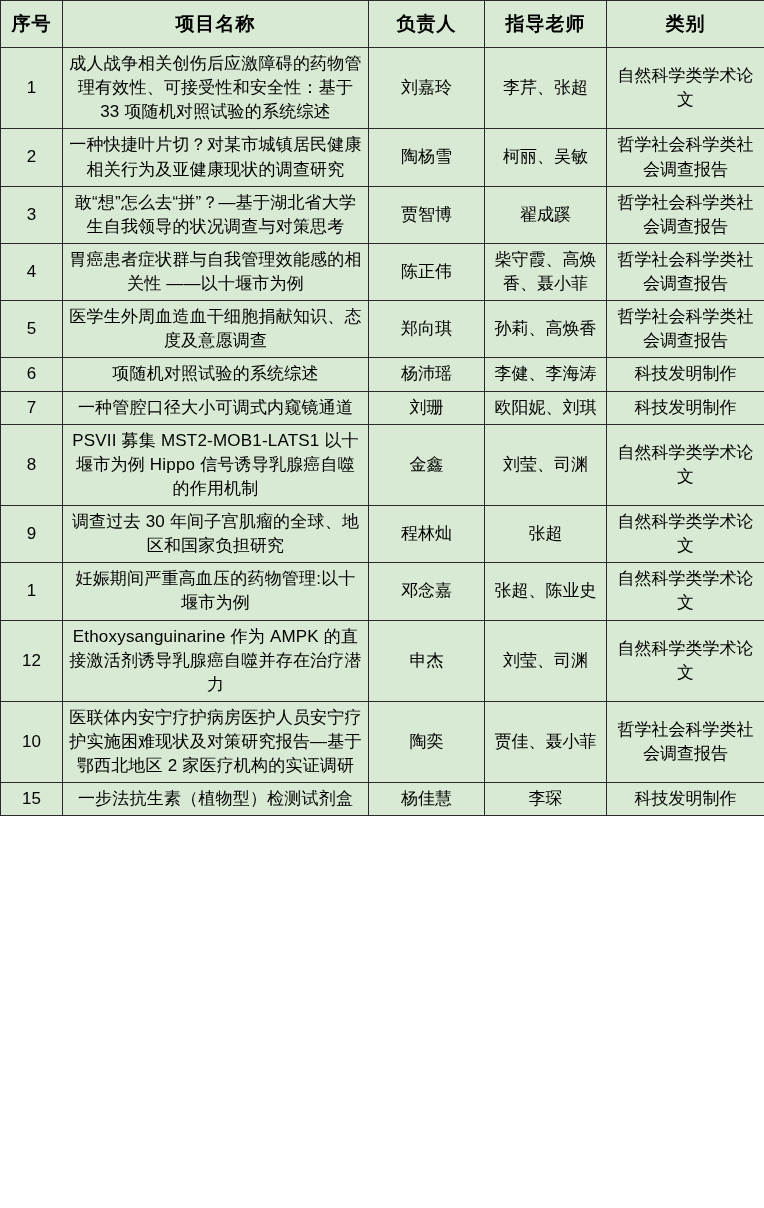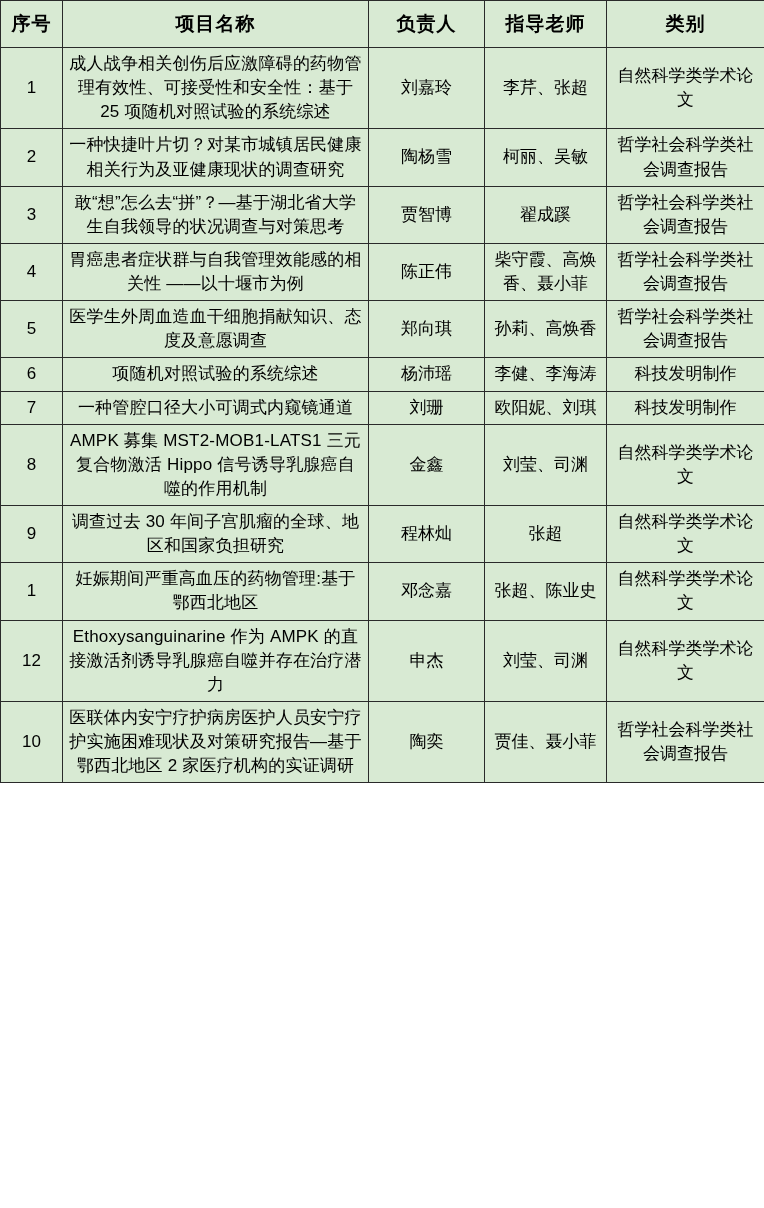--- a/index.html
+++ b/index.html
@@ -78,21 +78,21 @@
         <th>序号</th>
         <th>项目名称</th>
         <th>负责人</th>
         <th>指导老师</th>
         <th>类别</th>
       </tr>
     </thead>
     <tbody>
       <tr>
         <td class="idx">1</td>
-        <td class="title">成人战争相关创伤后应激障碍的药物管理有效性、可接受性和安全性：基于 25 项随机对照试验的系统综述</td>
+        <td class="title">成人战争相关创伤后应激障碍的药物管理有效性、可接受性和安全性：基于 33 项随机对照试验的系统综述</td>
         <td class="leader">刘嘉玲</td>
         <td class="mentor">李芹、张超</td>
         <td class="cat">自然科学类学术论文</td>
       </tr>
       <tr>
         <td class="idx">2</td>
         <td class="title">一种快捷叶片切？对某市城镇居民健康相关行为及亚健康现状的调查研究</td>
         <td class="leader">陶杨雪</td>
         <td class="mentor">柯丽、吴敏</td>
         <td class="cat">哲学社会科学类社会调查报告</td>
@@ -127,48 +127,55 @@
       </tr>
       <tr>
         <td class="idx">7</td>
         <td class="title">一种管腔口径大小可调式内窥镜通道</td>
         <td class="leader">刘珊</td>
         <td class="mentor">欧阳妮、刘琪</td>
         <td class="cat">科技发明制作</td>
       </tr>
       <tr>
         <td class="idx">8</td>
-        <td class="title">AMPK 募集 MST2-MOB1-LATS1 三元复合物激活 Hippo 信号诱导乳腺癌自噬的作用机制</td>
+        <td class="title">PSVII 募集 MST2-MOB1-LATS1 以十堰市为例 Hippo 信号诱导乳腺癌自噬的作用机制</td>
         <td class="leader">金鑫</td>
         <td class="mentor">刘莹、司渊</td>
         <td class="cat">自然科学类学术论文</td>
       </tr>
       <tr>
         <td class="idx">9</td>
         <td class="title">调查过去 30 年间子宫肌瘤的全球、地区和国家负担研究</td>
         <td class="leader">程林灿</td>
         <td class="mentor">张超</td>
         <td class="cat">自然科学类学术论文</td>
       </tr>
       <tr>
         <td class="idx">1</td>
-        <td class="title">妊娠期间严重高血压的药物管理:基于鄂西北地区</td>
+        <td class="title">妊娠期间严重高血压的药物管理:以十堰市为例</td>
         <td class="leader">邓念嘉</td>
         <td class="mentor">张超、陈业史</td>
         <td class="cat">自然科学类学术论文</td>
       </tr>
       <tr>
         <td class="idx">12</td>
         <td class="title">Ethoxysanguinarine 作为 AMPK 的直接激活剂诱导乳腺癌自噬并存在治疗潜力</td>
         <td class="leader">申杰</td>
         <td class="mentor">刘莹、司渊</td>
         <td class="cat">自然科学类学术论文</td>
       </tr>
       <tr>
         <td class="idx">10</td>
         <td class="title">医联体内安宁疗护病房医护人员安宁疗护实施困难现状及对策研究报告—基于鄂西北地区 2 家医疗机构的实证调研</td>
         <td class="leader">陶奕</td>
         <td class="mentor">贾佳、聂小菲</td>
         <td class="cat">哲学社会科学类社会调查报告</td>
       </tr>
+      <tr>
+        <td class="idx">15</td>
+        <td class="title">一步法抗生素（植物型）检测试剂盒</td>
+        <td class="leader">杨佳慧</td>
+        <td class="mentor">李琛</td>
+        <td class="cat">科技发明制作</td>
+      </tr>
     </tbody>
   </table>
 </div>
 
 </body></html>

